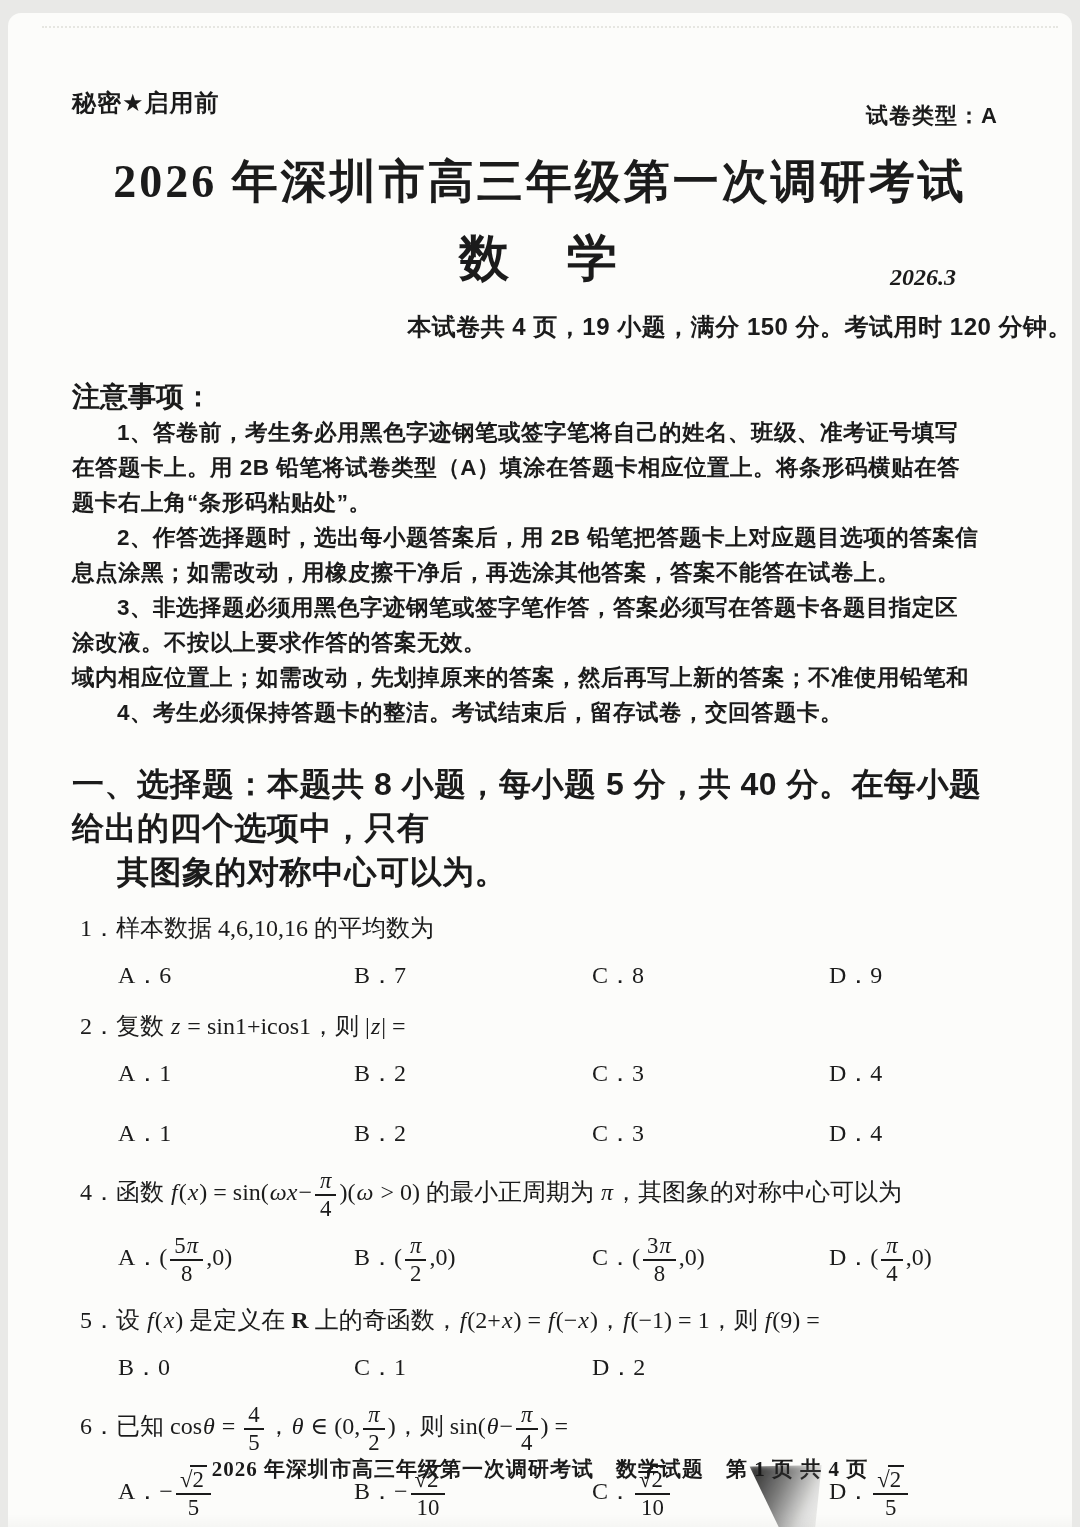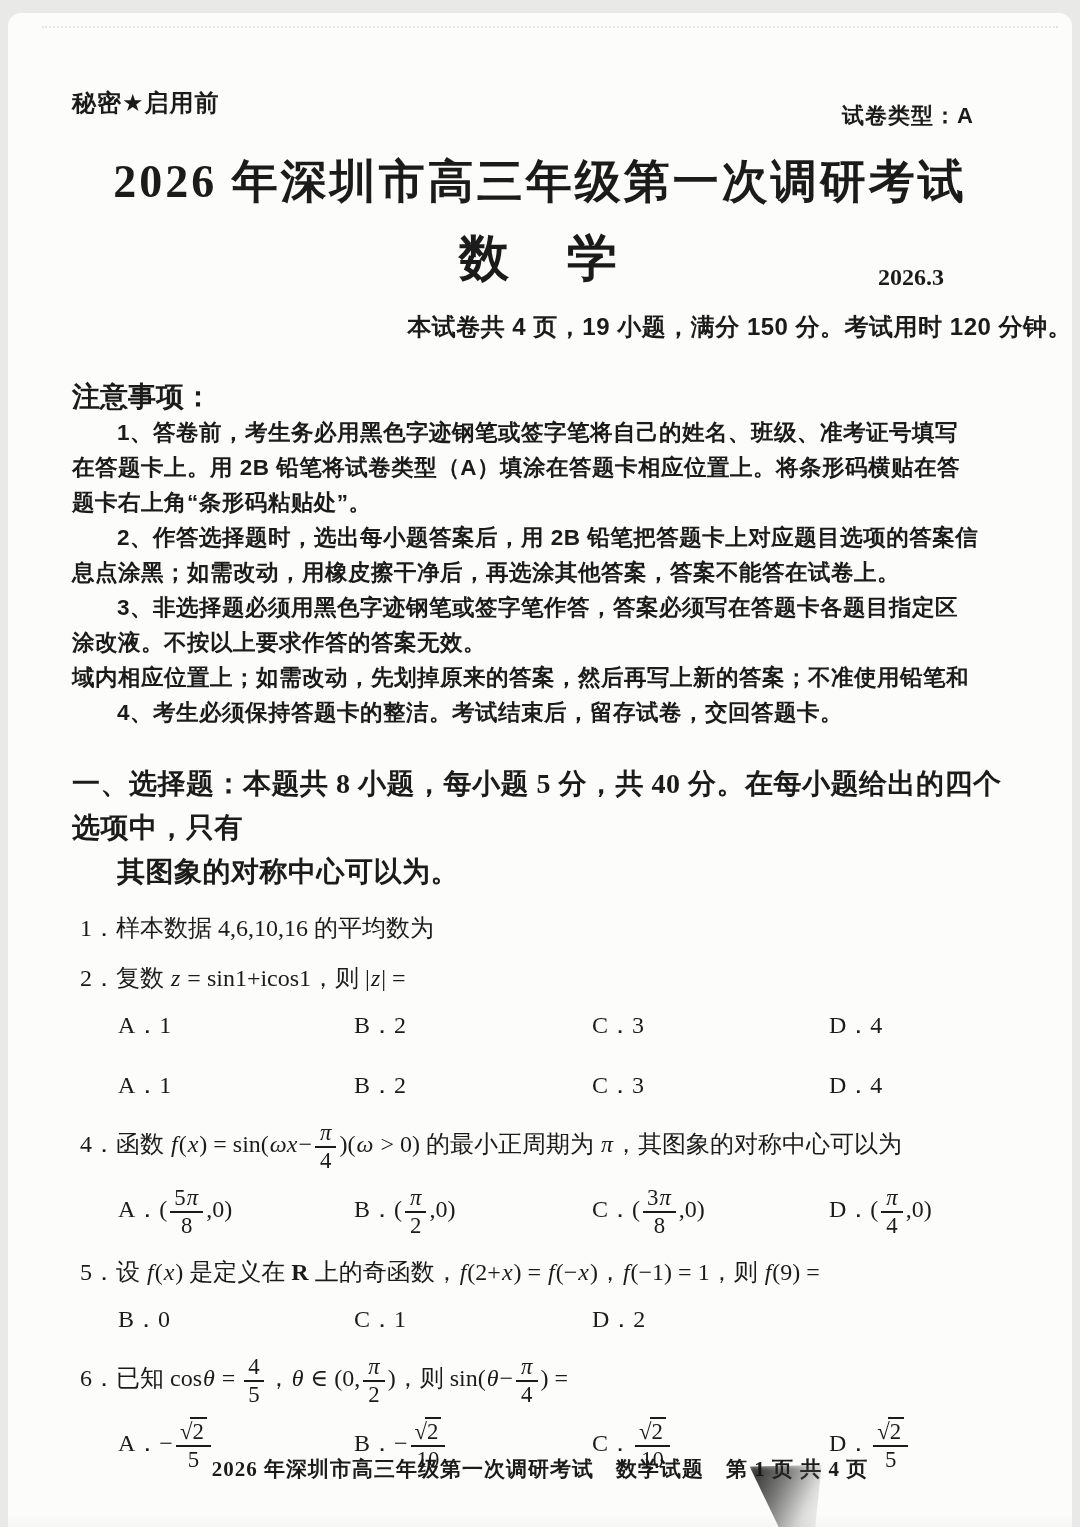--- a/index.html
+++ b/index.html
@@ -21,52 +21,52 @@
   }
   .edge-line{
     position:absolute; top:13px; left:34px; right:14px;
     border-top:2px dotted #e6e6e1;
   }
   .secret{
     position:absolute; left:64px; top:74px;
     font-family:var(--sans); font-weight:bold; font-size:24px; letter-spacing:1px;
   }
   .ptype{
-    position:absolute; left:834px; top:88px;
+    position:absolute; left:858px; top:88px;
     font-family:var(--sans); font-weight:600; font-size:22px; letter-spacing:1px;
   }
   .title{
     padding-top:138px;
     text-align:center;
     font-size:46px; font-weight:bold; letter-spacing:3px;
   }
   .subject-row{position:relative; margin-top:12px; height:70px;}
   .subject{
     text-align:center; font-size:50px; font-weight:bold; letter-spacing:4px;
   }
   .date{
-    position:absolute; right:128px; bottom:4px;
-    font-size:24px; font-weight:600;
+    position:absolute; right:116px; bottom:4px;
+    font-size:24px; font-weight:600;font-style:italic;
   }
   .exam-info{
     margin-top:16px; text-align:right;
     font-family:var(--sans); font-weight:600; font-size:24px; letter-spacing:0.5px;
   }
   .notice{margin:36px 60px 0 64px;}
   .notice-h{
     font-family:var(--sans); font-weight:bold; font-size:28px; line-height:36px;
   }
   .nline{
     font-family:var(--sans); font-weight:600; font-size:22.5px;
     line-height:35px; letter-spacing:0.5px;
   }
   .nline.first{text-indent:45px;}
   .sec-head{
     margin:32px 60px 0 64px;
-    font-family:Liberation Serif, serif; font-weight:bold; font-size:28px; line-height:44px; letter-spacing:0.5px;
+    font-family:Liberation Sans, sans-serif; font-weight:bold; font-size:32px; line-height:44px; letter-spacing:0.5px;
   }
   .sec-line2{text-indent:45px;}
   .questions{margin:16px 30px 0 72px; font-size:24px;}
   .stem{margin-top:14px; line-height:36px;}
   .opts{
     display:grid;
     grid-template-columns:236px 238px 237px auto;
     align-items:center;
     margin:12px 0 16px 38px;
     line-height:34px;
@@ -137,20 +137,26 @@
 
   <div class="sec-head">
     <div>一、选择题：本题共 8 小题，每小题 5 分，共 40 分。在每小题给出的四个选项中，只有</div>
     <div class="sec-line2">其图象的对称中心可以为。</div>
   </div>
 
   <div class="questions">
 
     <div class="q q1">
       <div class="stem">1．样本数据 4,6,10,16 的平均数为</div>
+      <div class="opts">
+        <span class="opt">A．6</span>
+        <span class="opt">B．7</span>
+        <span class="opt">C．8</span>
+        <span class="opt">D．9</span>
+      </div>
     </div>
 
     <div class="q q2">
       <div class="stem">2．复数 <i>z</i> = sin1+icos1，则 |<i>z</i>| =</div>
       <div class="opts">
         <span class="opt">A．1</span>
         <span class="opt">B．2</span>
         <span class="opt">C．3</span>
         <span class="opt">D．4</span>
       </div>

